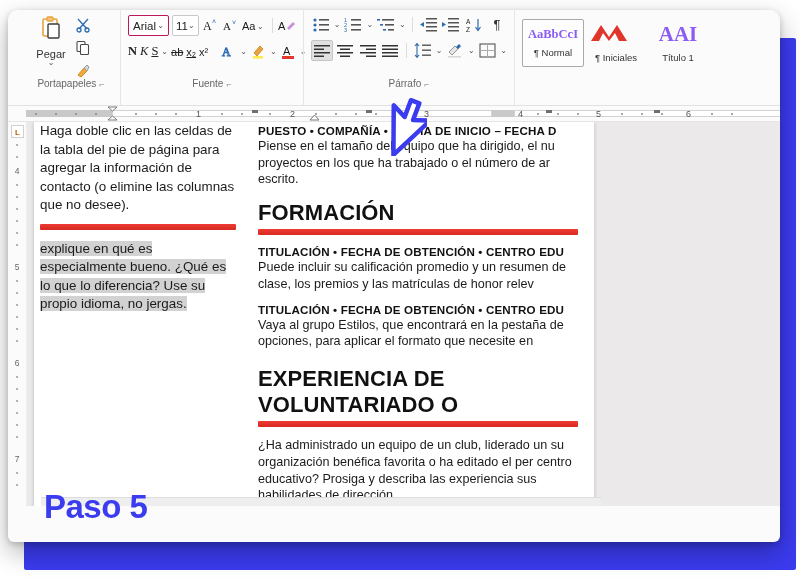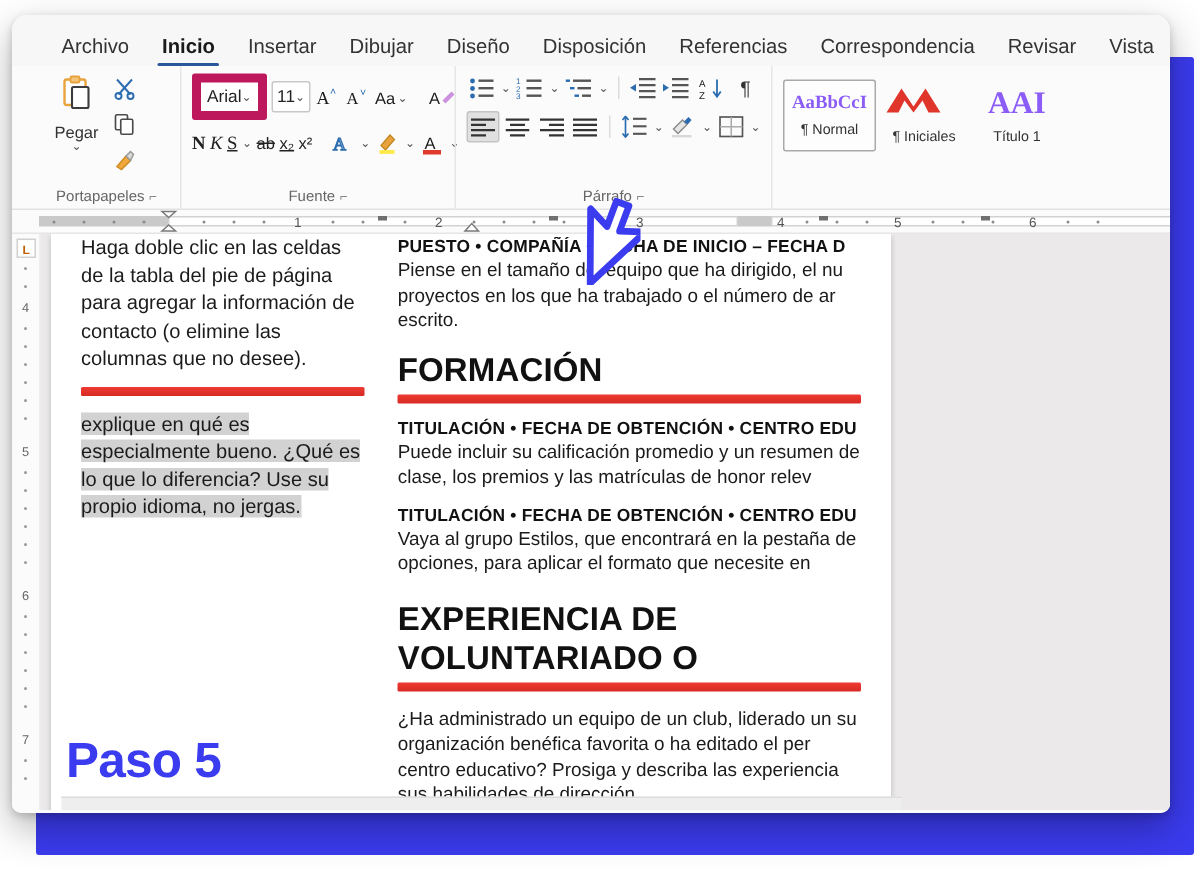--- a/index.html
+++ b/index.html
@@ -17,34 +17,34 @@
   
   .tabs{height:34px;background:#f7f7f7;display:flex;align-items:flex-end;padding-left:22px;gap:0;position:relative;}
   .tab{font-size:13.5px;color:#333;padding:6px 11px 7px;white-space:nowrap;position:relative;line-height:1;}
   .tab.active{color:#1a1a1a;font-weight:600;}
   .tab.active:after{content:"";position:absolute;left:8px;right:8px;bottom:0;height:2.5px;background:#2b579a;border-radius:2px;}
 
   
   .ribbon{height:95px;background:#fbfbfb;border-bottom:1px solid #e2e2e2;display:flex;align-items:stretch;padding-left:14px;position:relative;}
   .group{position:relative;display:flex;flex-direction:column;padding:3px 7px 0;}
   .group + .group{border-left:1px solid #e6e6e6;}
-  .glabel{position:absolute;bottom:2px;left:0;right:0;text-align:center;font-size:10px;color:#666;}
+  .glabel{position:absolute;bottom:16px;left:0;right:0;text-align:center;font-size:10px;color:#666;}
   .glabel .dlg{font-size:9px;color:#888;margin-left:3px;}
   .grow{display:flex;align-items:center;gap:3px;}
 
   
   .clip{flex-direction:row;align-items:flex-start;gap:2px;width:84px;}
   .paste{display:flex;flex-direction:column;align-items:center;width:44px;padding-top:2px;}
   .paste .lbl{font-size:11px;color:#333;margin-top:1px;}
   .paste .car{font-size:8px;color:#555;line-height:6px;}
   .clipcol{display:flex;flex-direction:column;gap:3px;padding-top:4px;}
 
   
   .fontg{width:168px;}
-  .fname{width:88px;height:19px;background:#fff;border:6px solid #be185d;border-radius:2px;font-size:11.5px;
+  .fname{width:88px;height:19px;background:#fff;border:1px solid #be185d;border-radius:2px;font-size:11.5px;
          display:flex;align-items:center;padding:0 4px;color:#222;}
   .fname .cv{margin-left:auto;font-size:8px;color:#555;}
   .fsize{width:34px;height:19px;background:#fff;border:1px solid #c8c8c8;border-radius:2px;font-size:11.5px;
          display:flex;align-items:center;padding:0 3px;color:#222;}
   .fsize .cv{margin-left:auto;font-size:8px;color:#555;}
   .ib{width:19px;height:19px;display:flex;align-items:center;justify-content:center;border-radius:2px;font-size:12.5px;color:#222;}
   .cv{font-size:8px;color:#555;}
 
   
   .parag{width:196px;}
@@ -76,21 +76,21 @@
   .body{display:flex;height:384px;background:#eceaea;}
   .vruler{width:18px;background:#fbfbfb;position:relative;border-right:1px solid #eee;}
   .vk{position:absolute;left:0;width:18px;text-align:center;font-size:8.5px;color:#666;}
   .vdot{position:absolute;left:8px;width:2px;height:2px;background:#9a9a9a;border-radius:50%;}
   .tabmark{position:absolute;left:3px;top:3px;width:11px;height:11px;background:#fff;border:1px solid #d0d0d0;
            font-size:8px;color:#c06000;display:flex;align-items:flex-end;justify-content:center;font-weight:700;}
 
   .docarea{flex:1;position:relative;background:#ebe9e9;overflow:hidden;}
   .page{position:absolute;left:7px;top:0;width:560px;min-height:380px;background:#ffffff;
         box-shadow:0 1px 4px rgba(0,0,0,.20);padding:6px 0 0 0;}
-  .cols{display:flex;gap:22px;padding:0 20px;}
+  .cols{display:flex;gap:22px;padding:0 6px;}
   .colL{width:196px;}
   .colR{width:320px;}
 
   .p{font-size:13.4px;line-height:1.38;color:#1b1b1b;margin:0 0 9px;font-family:"Liberation Sans",sans-serif;}
   .p.sel span{background:#d2d2d2;}
   .h2{font-size:22px;font-weight:700;color:#111;margin:16px 0 0;letter-spacing:.1px;}
   .redbar{height:6px;background:linear-gradient(180deg,#ee3b33,#d62a22);margin:3px 0 10px;border-radius:1px;}
   .lead{font-size:11.6px;font-weight:700;color:#111;margin:0 0 1px;letter-spacing:.15px;}
   .sub{font-size:12.6px;line-height:1.33;color:#1b1b1b;margin:0 0 10px;}
   .nowrapline{white-space:nowrap;overflow:hidden;}
@@ -102,33 +102,20 @@
 </style>
 </head>
 <body>
 
 <div class="stage">
 
   <div class="blue-back"></div>
 
   <div class="win">
 
-    <div class="tabs">
-      <div class="tab">Archivo</div>
-      <div class="tab active">Inicio</div>
-      <div class="tab">Insertar</div>
-      <div class="tab">Dibujar</div>
-      <div class="tab">Diseño</div>
-      <div class="tab">Disposición</div>
-      <div class="tab">Referencias</div>
-      <div class="tab">Correspondencia</div>
-      <div class="tab">Revisar</div>
-      <div class="tab">Vista</div>
-
-    </div>
 
     <div class="ribbon">
 
       <div class="group clip">
         <div class="paste">
           <span>
             <svg width="28" height="28" viewBox="0 0 28 28">
               <rect x="6" y="4" width="14" height="17" rx="1.5" fill="#fff" stroke="#e8a33d" stroke-width="1.6"></rect>
               <rect x="10" y="2" width="6" height="4" rx="1" fill="#f3c57a" stroke="#e8a33d" stroke-width="1.3"></rect>
               <rect x="11" y="9" width="11" height="14" rx="1" fill="#fff" stroke="#3d3d3d" stroke-width="1.4"></rect>

